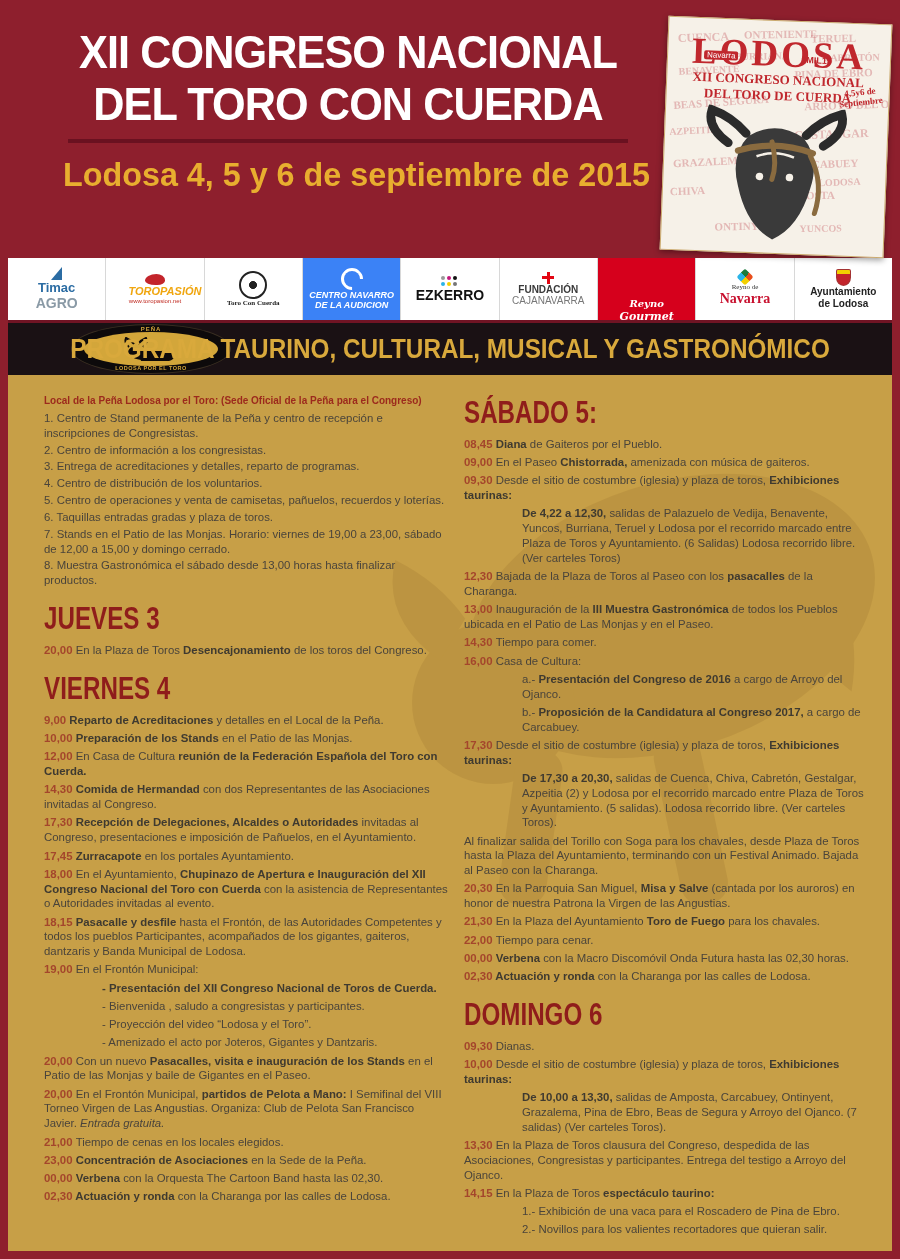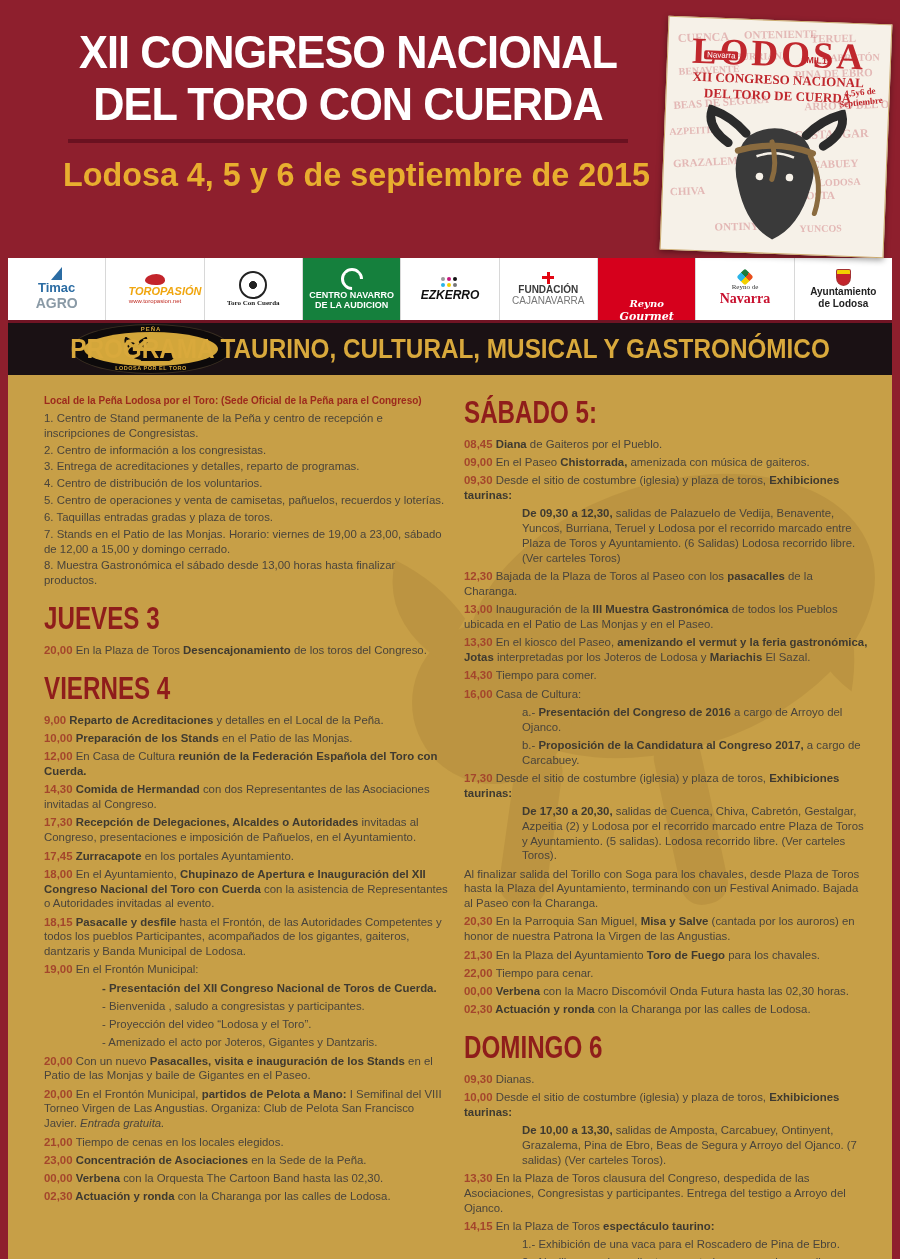--- a/index.html
+++ b/index.html
@@ -144,28 +144,28 @@
       </div>
       <div class="logo-card">
         <span class="lic ic-bull-red"></span>
         <div class="ln it" style="color: rgb(240, 166, 15); font-size: 11px; margin-left: 20px;">TOROPASIÓN</div>
         <div class="ln" style="color: rgb(192, 42, 33); font-size: 6px; font-weight: 400;">www.toropasion.net</div>
       </div>
       <div class="logo-card">
         <span class="lic ic-stamp"></span>
         <div class="ln f-serif" style="color: rgb(34, 34, 34); font-size: 7px;">Toro Con Cuerda</div>
       </div>
-      <div class="logo-card" style="background: #15803d;">
+      <div class="logo-card" style="background: #3b82f6; font-style: italic;">
         <span class="lic ic-c-rings"></span>
         <div class="ln" style="color: rgb(255, 255, 255); font-size: 9px;">CENTRO NAVARRO</div>
         <div class="ln" style="color: rgb(255, 255, 255); font-size: 9px;">DE LA AUDICION</div>
       </div>
       <div class="logo-card">
         <span class="lic ic-dots"></span>
-        <div class="ln" style="color: rgb(17, 17, 17); font-size: 12px; font-style: italic;">EZKERRO</div>
+        <div class="ln" style="color: rgb(17, 17, 17); font-size: 14px;">EZKERRO</div>
       </div>
       <div class="logo-card">
         <span class="lic ic-plus-red"></span>
         <div class="ln" style="color: rgb(58, 58, 58); font-size: 10px;">FUNDACIÓN</div>
         <div class="ln" style="color: rgb(119, 119, 119); font-size: 10px; font-weight: 400;">CAJANAVARRA</div>
       </div>
       <div class="logo-card" style="background: rgb(214, 0, 28);">
         <div class="ln f-script" style="color: rgb(255, 255, 255); font-size: 10px; margin-top: 44px;">Reyno</div>
         <div class="ln f-script" style="color: rgb(255, 255, 255); font-size: 11px;">Gourmet</div>
       </div>
@@ -255,24 +255,23 @@
         </div>
       </div>
 
       <div class="col">
         <div class="day" style="margin-top:0">
           <div class="day-title">SÁBADO 5:</div>
           <div class="events">
               <p class="event"><span class="time">08,45 </span><b>Diana</b><span> de Gaiteros por el Pueblo.</span></p>
               <p class="event"><span class="time">09,00 </span><span>En el Paseo </span><b>Chistorrada,</b><span> amenizada con música de gaiteros.</span></p>
               <p class="event"><span class="time">09,30 </span><span>Desde el sitio de costumbre (iglesia) y plaza de toros, </span><b>Exhibiciones taurinas:</b></p>
-              <p class="event indent"><b>De 09,30 a 12,30,</b><span> salidas de Palazuelo de Vedija, Benavente, Yuncos, Burriana, Teruel y Lodosa por el recorrido marcado entre Plaza de Toros y Ayuntamiento. (6 Salidas) Lodosa recorrido libre. (Ver carteles Toros)</span></p>
+              <p class="event indent"><b>De 4,22 a 12,30,</b><span> salidas de Palazuelo de Vedija, Benavente, Yuncos, Burriana, Teruel y Lodosa por el recorrido marcado entre Plaza de Toros y Ayuntamiento. (6 Salidas) Lodosa recorrido libre. (Ver carteles Toros)</span></p>
               <p class="event"><span class="time">12,30 </span><span>Bajada de la Plaza de Toros al Paseo con los </span><b>pasacalles</b><span> de la Charanga.</span></p>
               <p class="event"><span class="time">13,00 </span><span>Inauguración de la </span><b>III Muestra Gastronómica</b><span> de todos los Pueblos ubicada en el Patio de Las Monjas y en el Paseo.</span></p>
-              <p class="event"><span class="time">13,30 </span><span>En el kiosco del Paseo, </span><b>amenizando el vermut y la feria gastronómica, Jotas</b><span> interpretadas por los Joteros de Lodosa y </span><b>Mariachis</b><span> El Sazal.</span></p>
               <p class="event"><span class="time">14,30 </span><span>Tiempo para comer.</span></p>
               <p class="event"><span class="time">16,00 </span><span>Casa de Cultura:</span></p>
               <p class="event indent"><span>a.- </span><b>Presentación del Congreso de 2016</b><span> a cargo de Arroyo del Ojanco.</span></p>
               <p class="event indent"><span>b.- </span><b>Proposición de la Candidatura al Congreso 2017,</b><span> a cargo de Carcabuey.</span></p>
               <p class="event"><span class="time">17,30 </span><span>Desde el sitio de costumbre (iglesia) y plaza de toros, </span><b>Exhibiciones taurinas:</b></p>
               <p class="event indent"><b>De 17,30 a 20,30,</b><span> salidas de Cuenca, Chiva, Cabretón, Gestalgar, Azpeitia (2) y Lodosa por el recorrido marcado entre Plaza de Toros y Ayuntamiento. (5 salidas). Lodosa recorrido libre. (Ver carteles Toros).</span></p>
               <p class="event"><span>Al finalizar salida del Torillo con Soga para los chavales, desde Plaza de Toros hasta la Plaza del Ayuntamiento, terminando con un Festival Animado. Bajada al Paseo con la Charanga.</span></p>
               <p class="event"><span class="time">20,30 </span><span>En la Parroquia San Miguel, </span><b>Misa y Salve</b><span> (cantada por los auroros) en honor de nuestra Patrona la Virgen de las Angustias.</span></p>
               <p class="event"><span class="time">21,30 </span><span>En la Plaza del Ayuntamiento </span><b>Toro de Fuego</b><span> para los chavales.</span></p>
               <p class="event"><span class="time">22,00 </span><span>Tiempo para cenar.</span></p>

